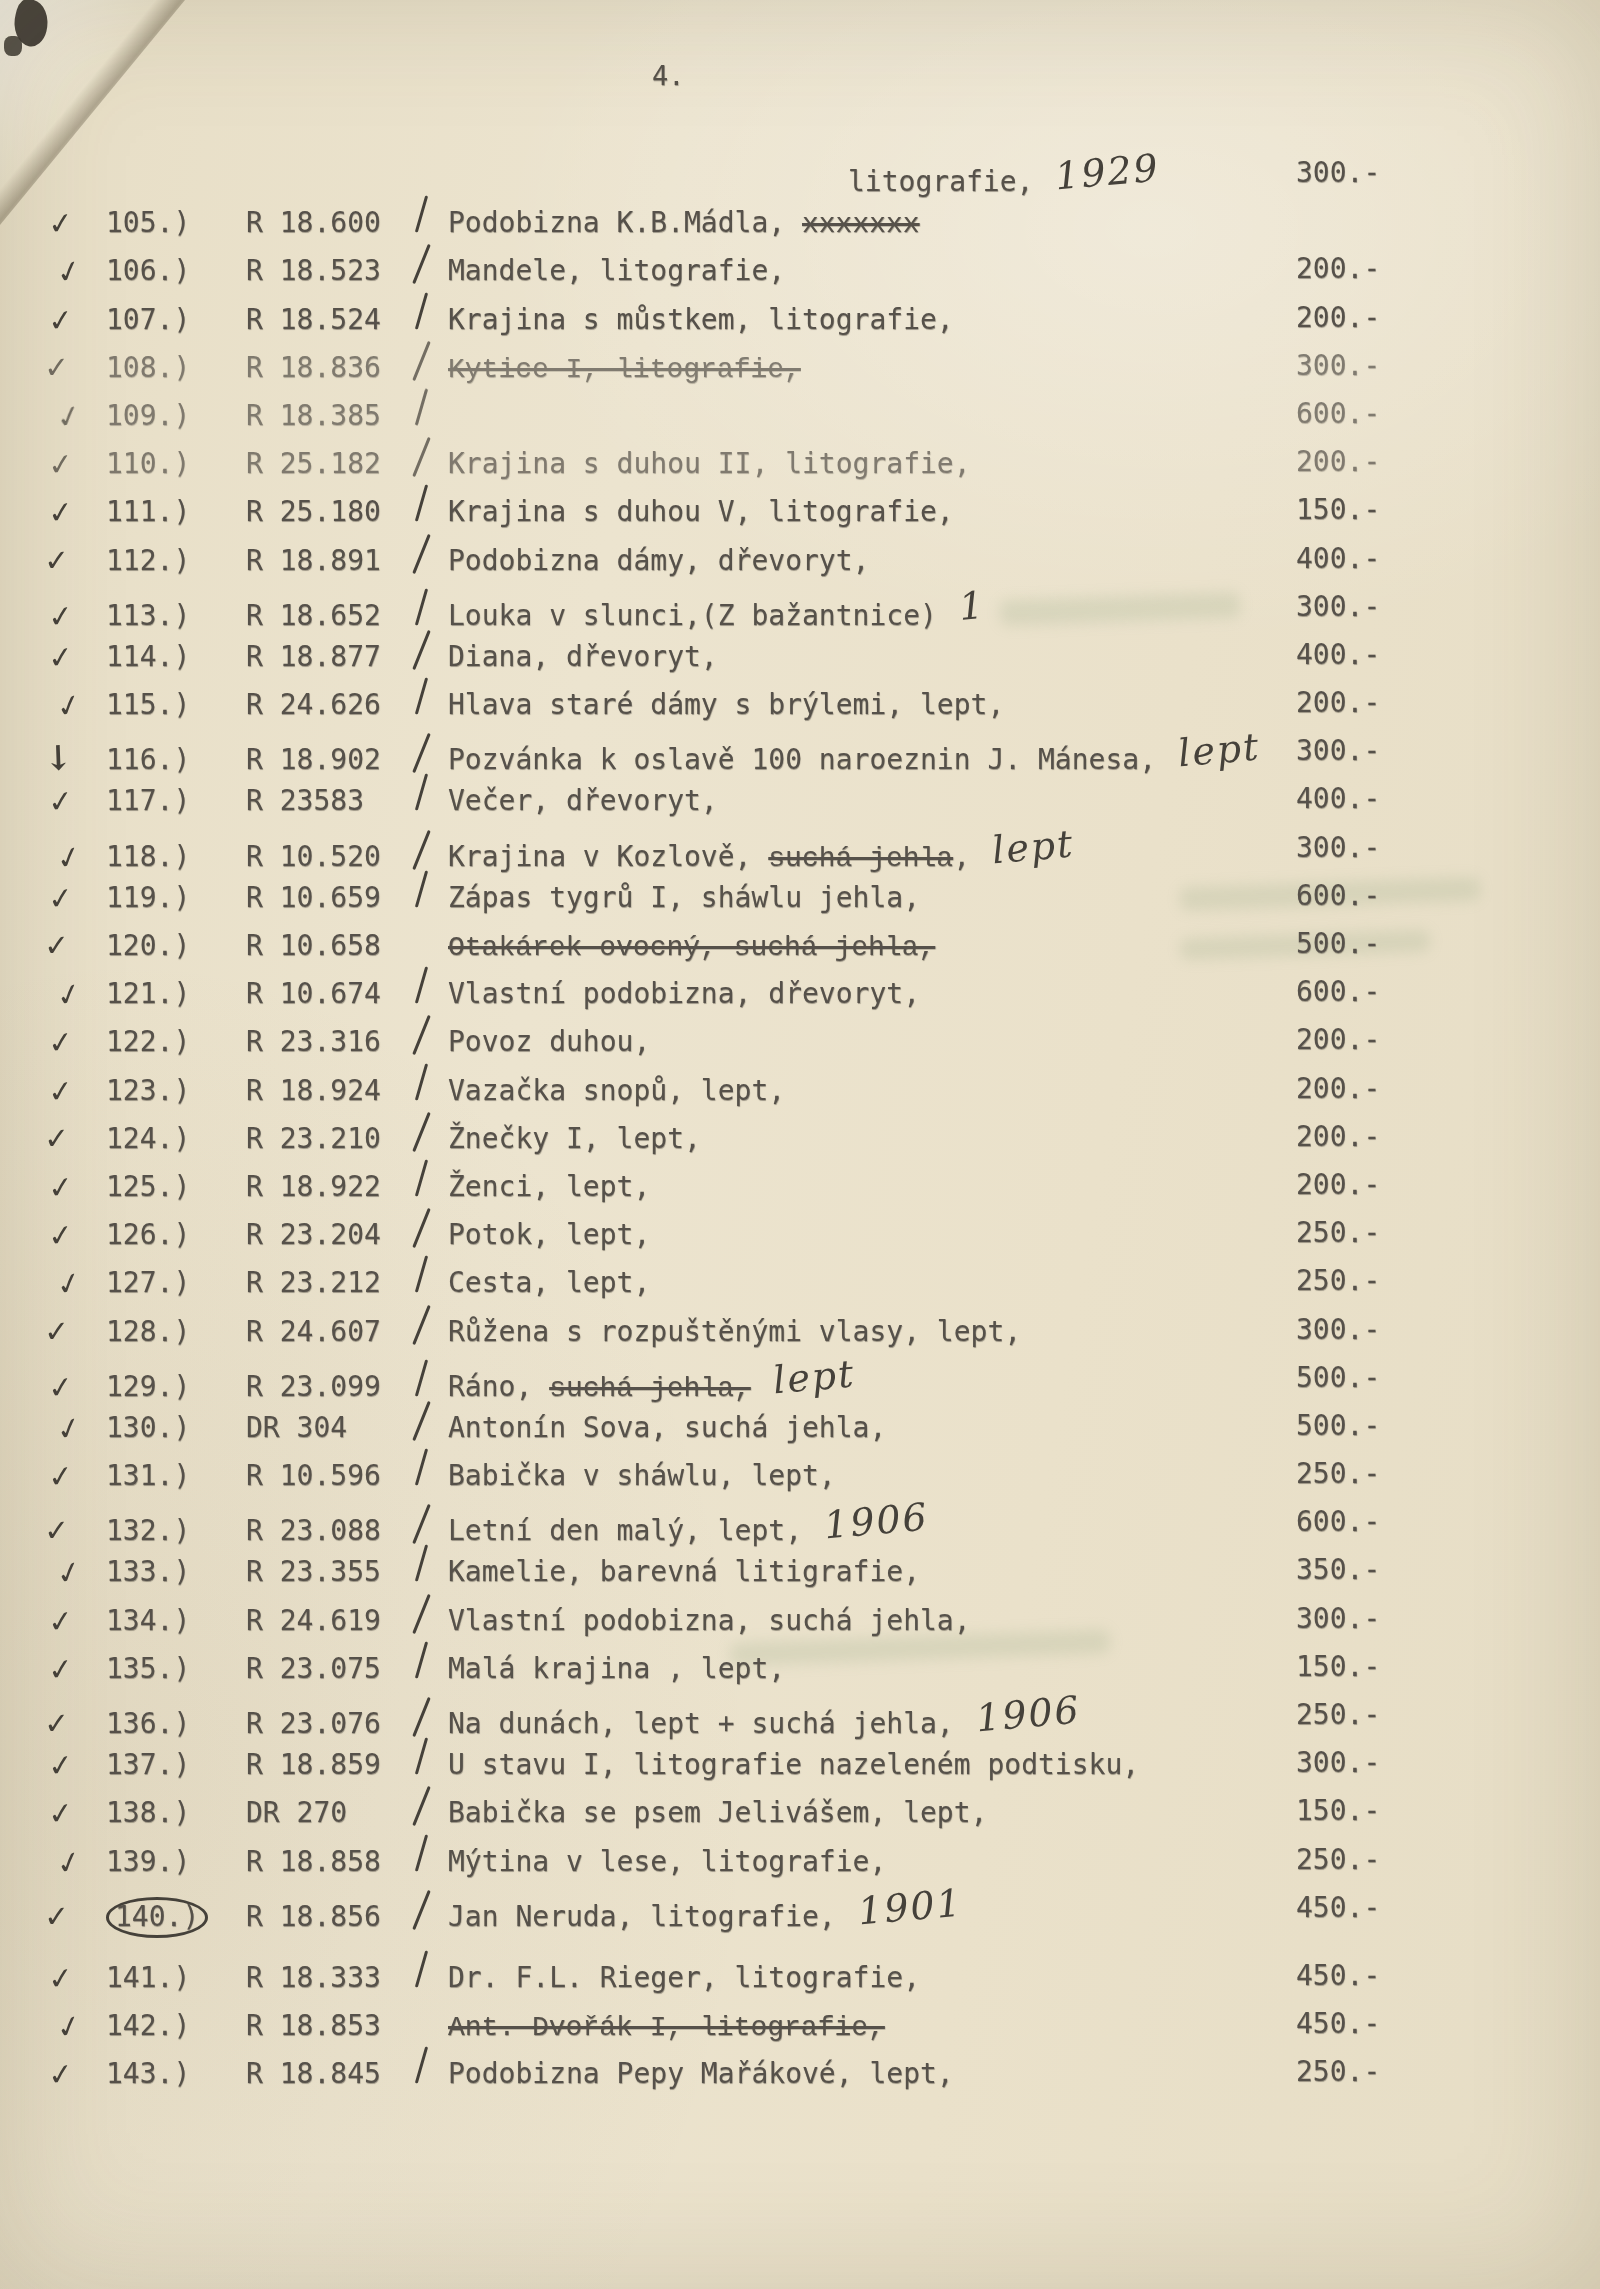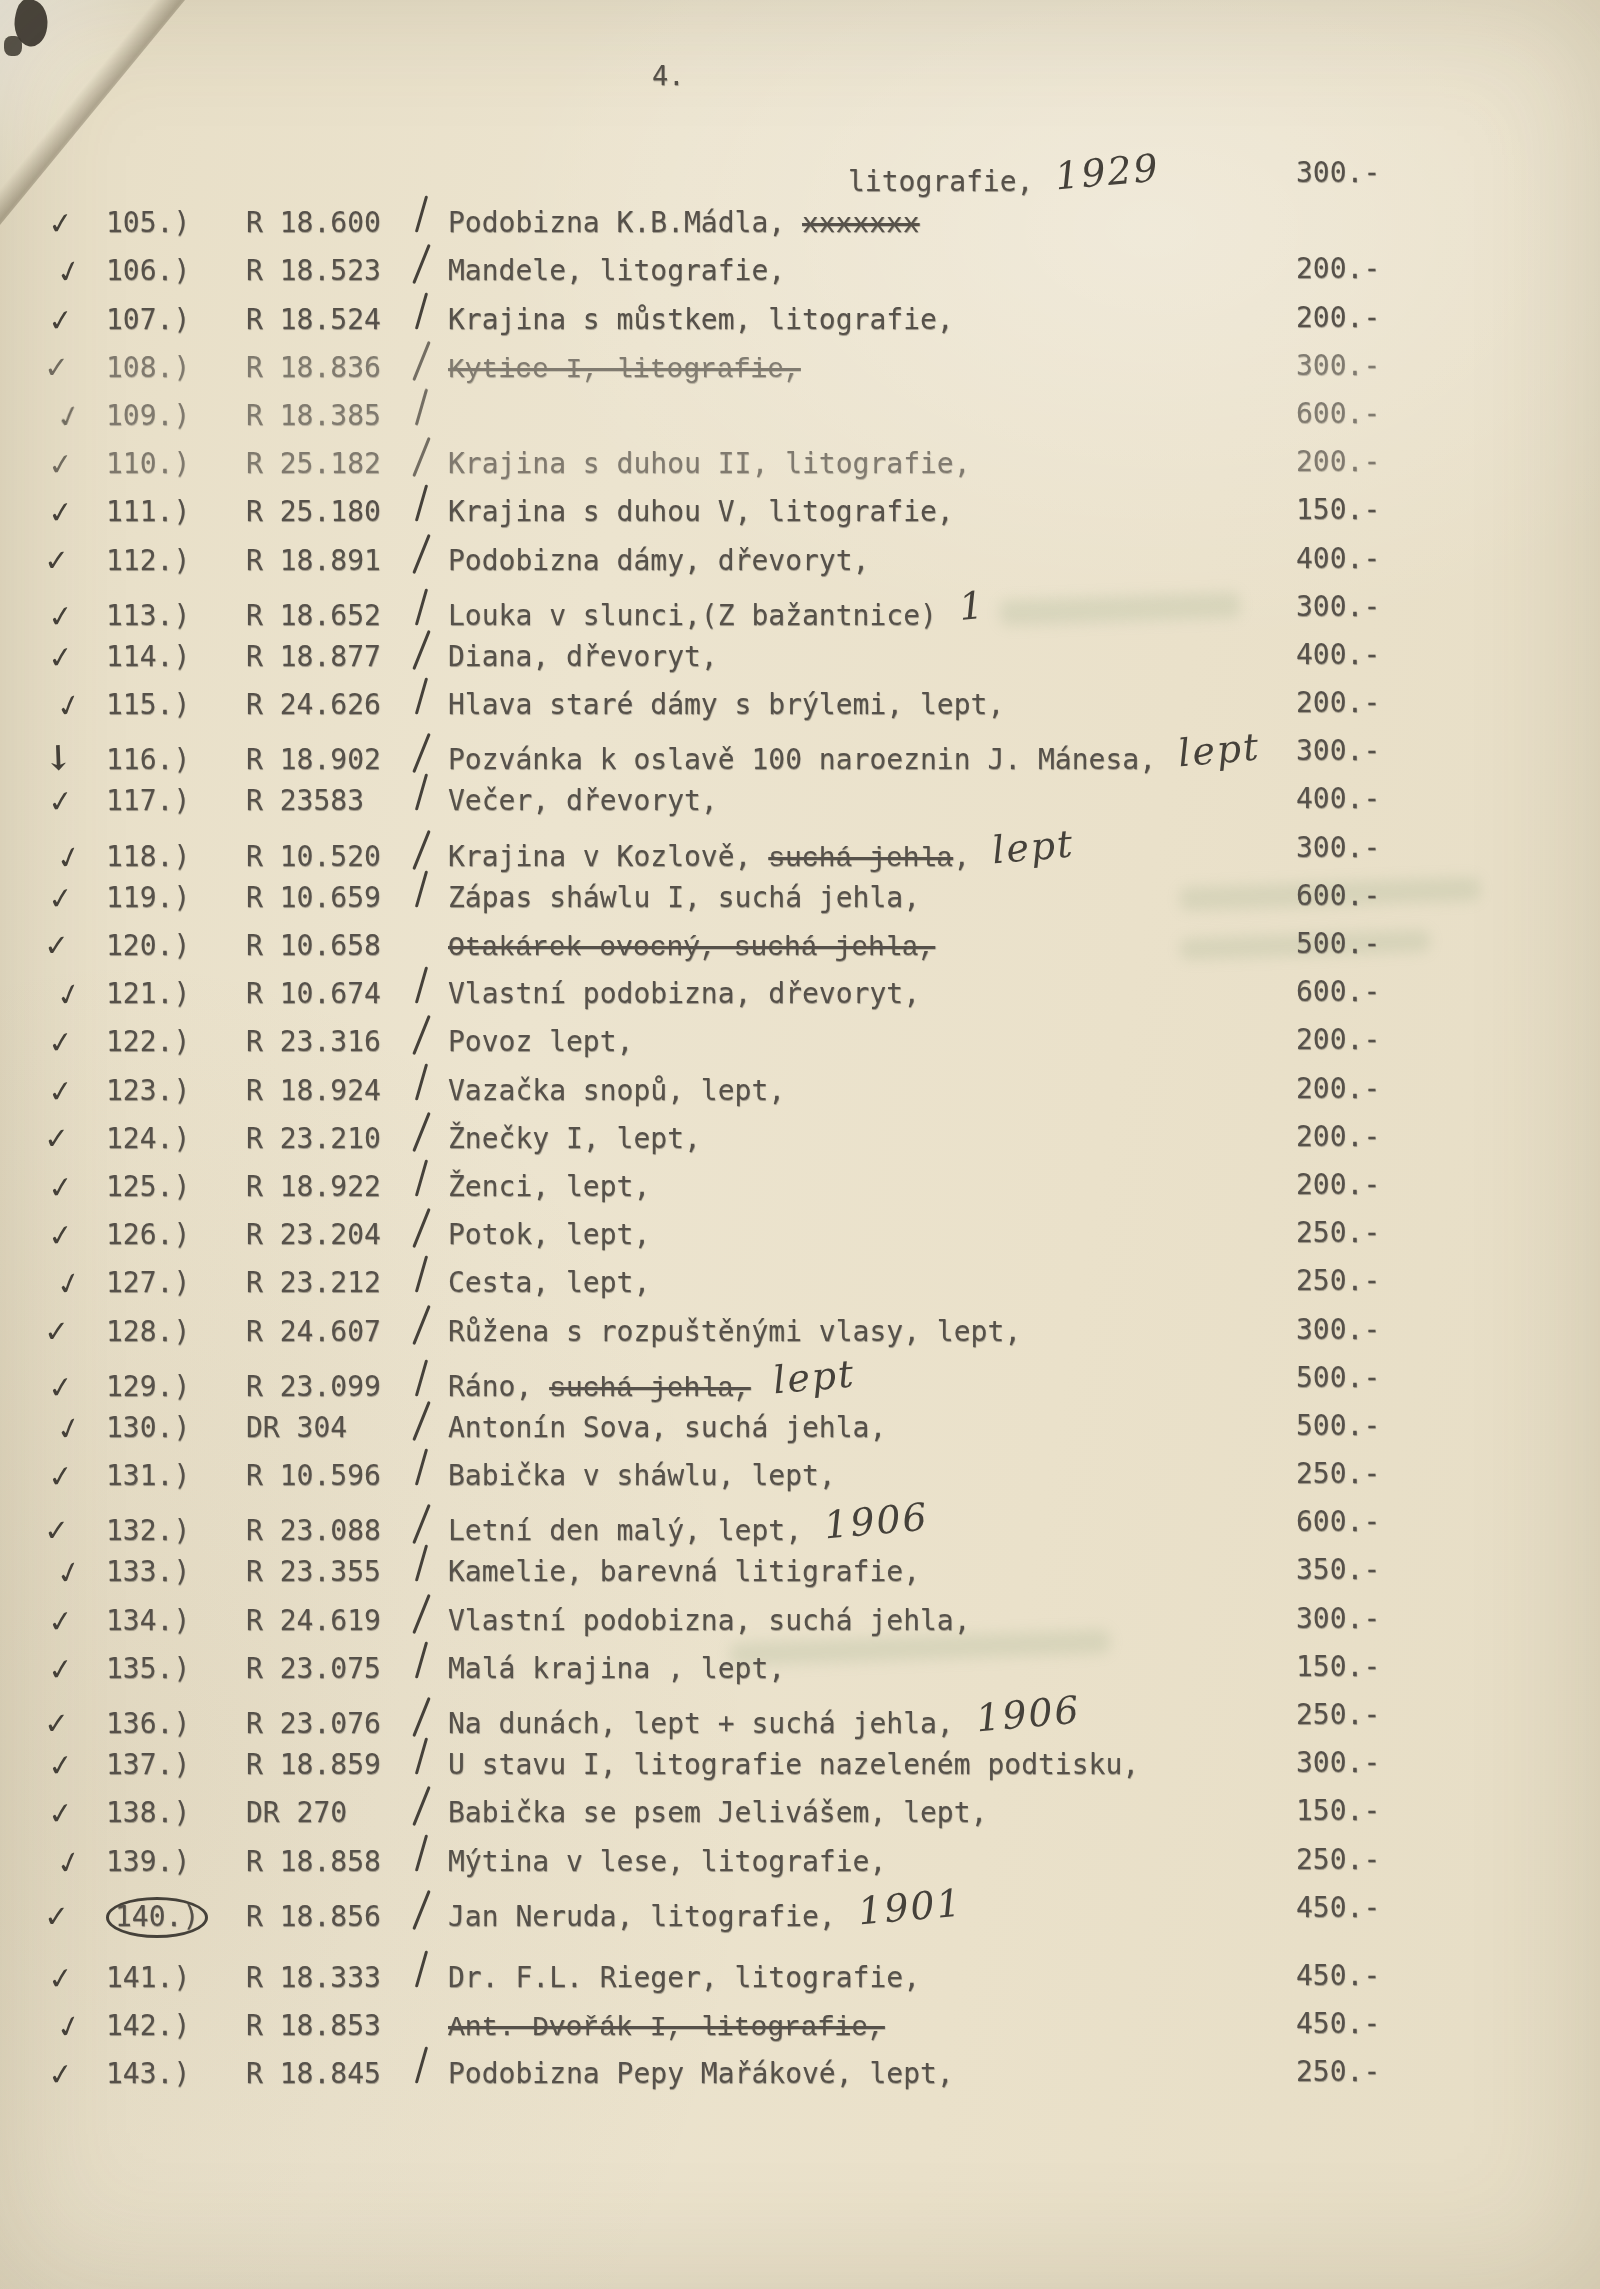--- a/index.html
+++ b/index.html
@@ -254,21 +254,21 @@
         <span class="title"><span>Krajina v Kozlově, </span><span class="strike">suchá jehla</span><span>,</span><span class="hand">lept</span></span>
         <span class="price">300.-</span>
       </div>
       <div class="row">
         <span class="mark">✓</span>
         <span class="num">119.)</span>
         <span class="cat">R 10.659</span>
         <span class="tickcol">
           <span class="tick-stroke"></span>
         </span>
-        <span class="title"><span>Zápas sháwlu I, suchá jehla,</span></span>
+        <span class="title"><span>Zápas tygrů I, sháwlu jehla,</span></span>
         <span class="price">600.-</span>
       </div>
       <div class="row">
         <span class="mark">✓</span>
         <span class="num">120.)</span>
         <span class="cat">R 10.658</span>
         <span class="tickcol"></span>
         <span class="title"><span class="strike">Otakárek ovocný, suchá jehla,</span></span>
         <span class="price">500.-</span>
       </div>
@@ -282,21 +282,21 @@
         <span class="title"><span>Vlastní podobizna, dřevoryt,</span></span>
         <span class="price">600.-</span>
       </div>
       <div class="row">
         <span class="mark">✓</span>
         <span class="num">122.)</span>
         <span class="cat">R 23.316</span>
         <span class="tickcol">
           <span class="tick-stroke"></span>
         </span>
-        <span class="title"><span>Povoz lept,</span></span>
+        <span class="title"><span>Povoz duhou,</span></span>
         <span class="price">200.-</span>
       </div>
       <div class="row">
         <span class="mark">✓</span>
         <span class="num">123.)</span>
         <span class="cat">R 18.924</span>
         <span class="tickcol">
           <span class="tick-stroke"></span>
         </span>
         <span class="title"><span>Vazačka snopů, lept,</span></span>

